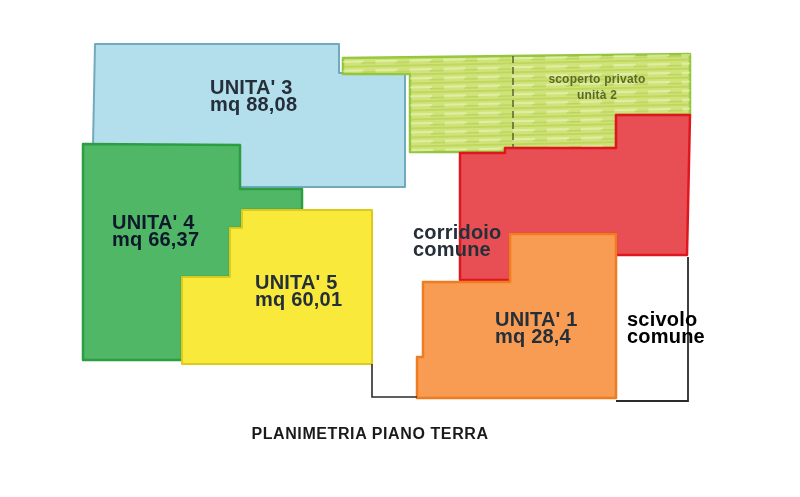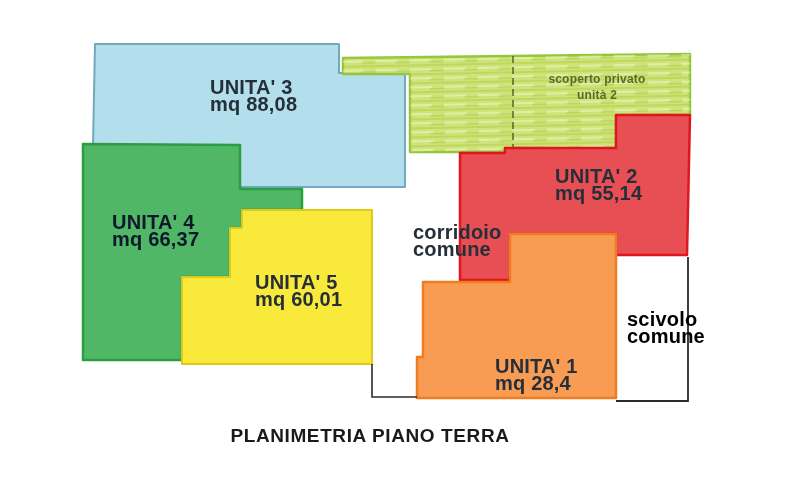--- a/index.html
+++ b/index.html
@@ -8,21 +8,21 @@
     font-family:"Liberation Sans", sans-serif;overflow:hidden;
   }
   svg.plan{position:absolute;left:0;top:0;}
   .label{
     position:absolute;font-weight:bold;font-size:20px;line-height:17px;
     white-space:nowrap;letter-spacing:0.2px;
   }
   .label.center{text-align:center;white-space:normal;}
   .label.olive{font-size:12px;line-height:16px;}
   .title{
-    position:absolute;font-weight:bold;font-size:19px;letter-spacing:0.6px;
+    position:absolute;font-weight:bold;font-size:16px;letter-spacing:0.6px;
     text-align:center;white-space:nowrap;
   }
 </style>
 </head>
 <body>
 
 <div class="canvas">
 
   <svg class="plan" width="800" height="497" viewBox="0 0 800 497">
     <defs>
@@ -57,41 +57,37 @@
     <div>UNITA' 3</div>
     <div>mq 88,08</div>
   </div>
 
 
   <div class="label center olive" style="left: 536px; top: 71px; width: 122px; color: rgb(90, 106, 44);">
     <div>scoperto privato</div>
     <div>unità 2</div>
   </div>
 
-  <div class="label" style="left: 555px; top: 168px; color: rgb(37, 47, 58);">
-    <div>UNITA' 2</div>
-    <div>mq 55,14</div>
-  </div>
 
   <div class="label" style="left: 112px; top: 214px; color: #0f172a;">
     <div>UNITA' 4</div>
     <div>mq 66,37</div>
   </div>
 
   <div class="label" style="left: 385px; top: 224px; color: rgb(37, 47, 58); margin-left: 28px;">
     <div>corridoio</div>
     <div>comune</div>
   </div>
 
   <div class="label" style="left: 255px; top: 274px; color: rgb(37, 47, 58);">
     <div>UNITA' 5</div>
     <div>mq 60,01</div>
   </div>
 
-  <div class="label" style="left: 495px; top: 311px; color: rgb(37, 47, 58); margin-top: 47px;">
+  <div class="label" style="left: 495px; top: 311px; color: rgb(37, 47, 58);">
     <div>UNITA' 1</div>
     <div>mq 28,4</div>
   </div>
 
   <div class="label" style="left: 627px; top: 311px; color: #000000;">
     <div>scivolo</div>
     <div>comune</div>
   </div>
 
   <div class="title" style="left: 160px; top: 425px; width: 420px; color: rgb(26, 26, 26);">PLANIMETRIA PIANO TERRA</div>

